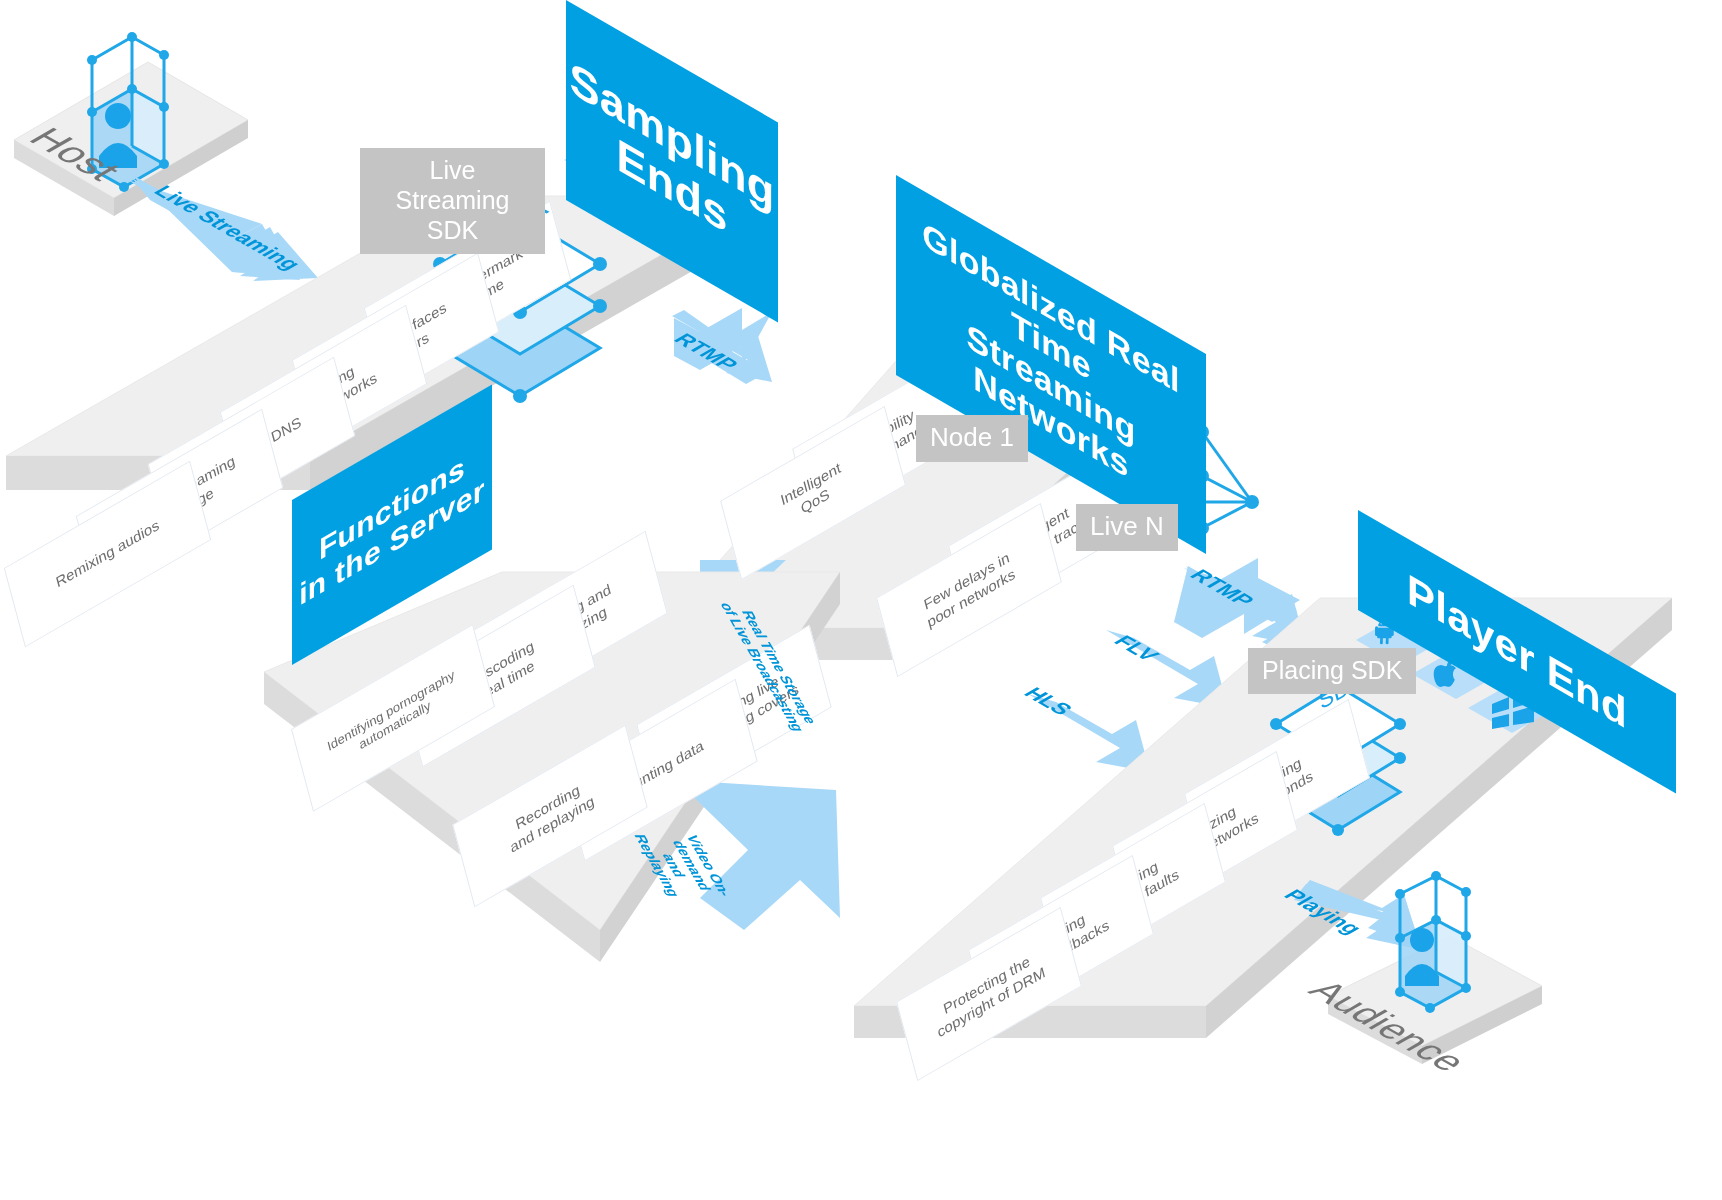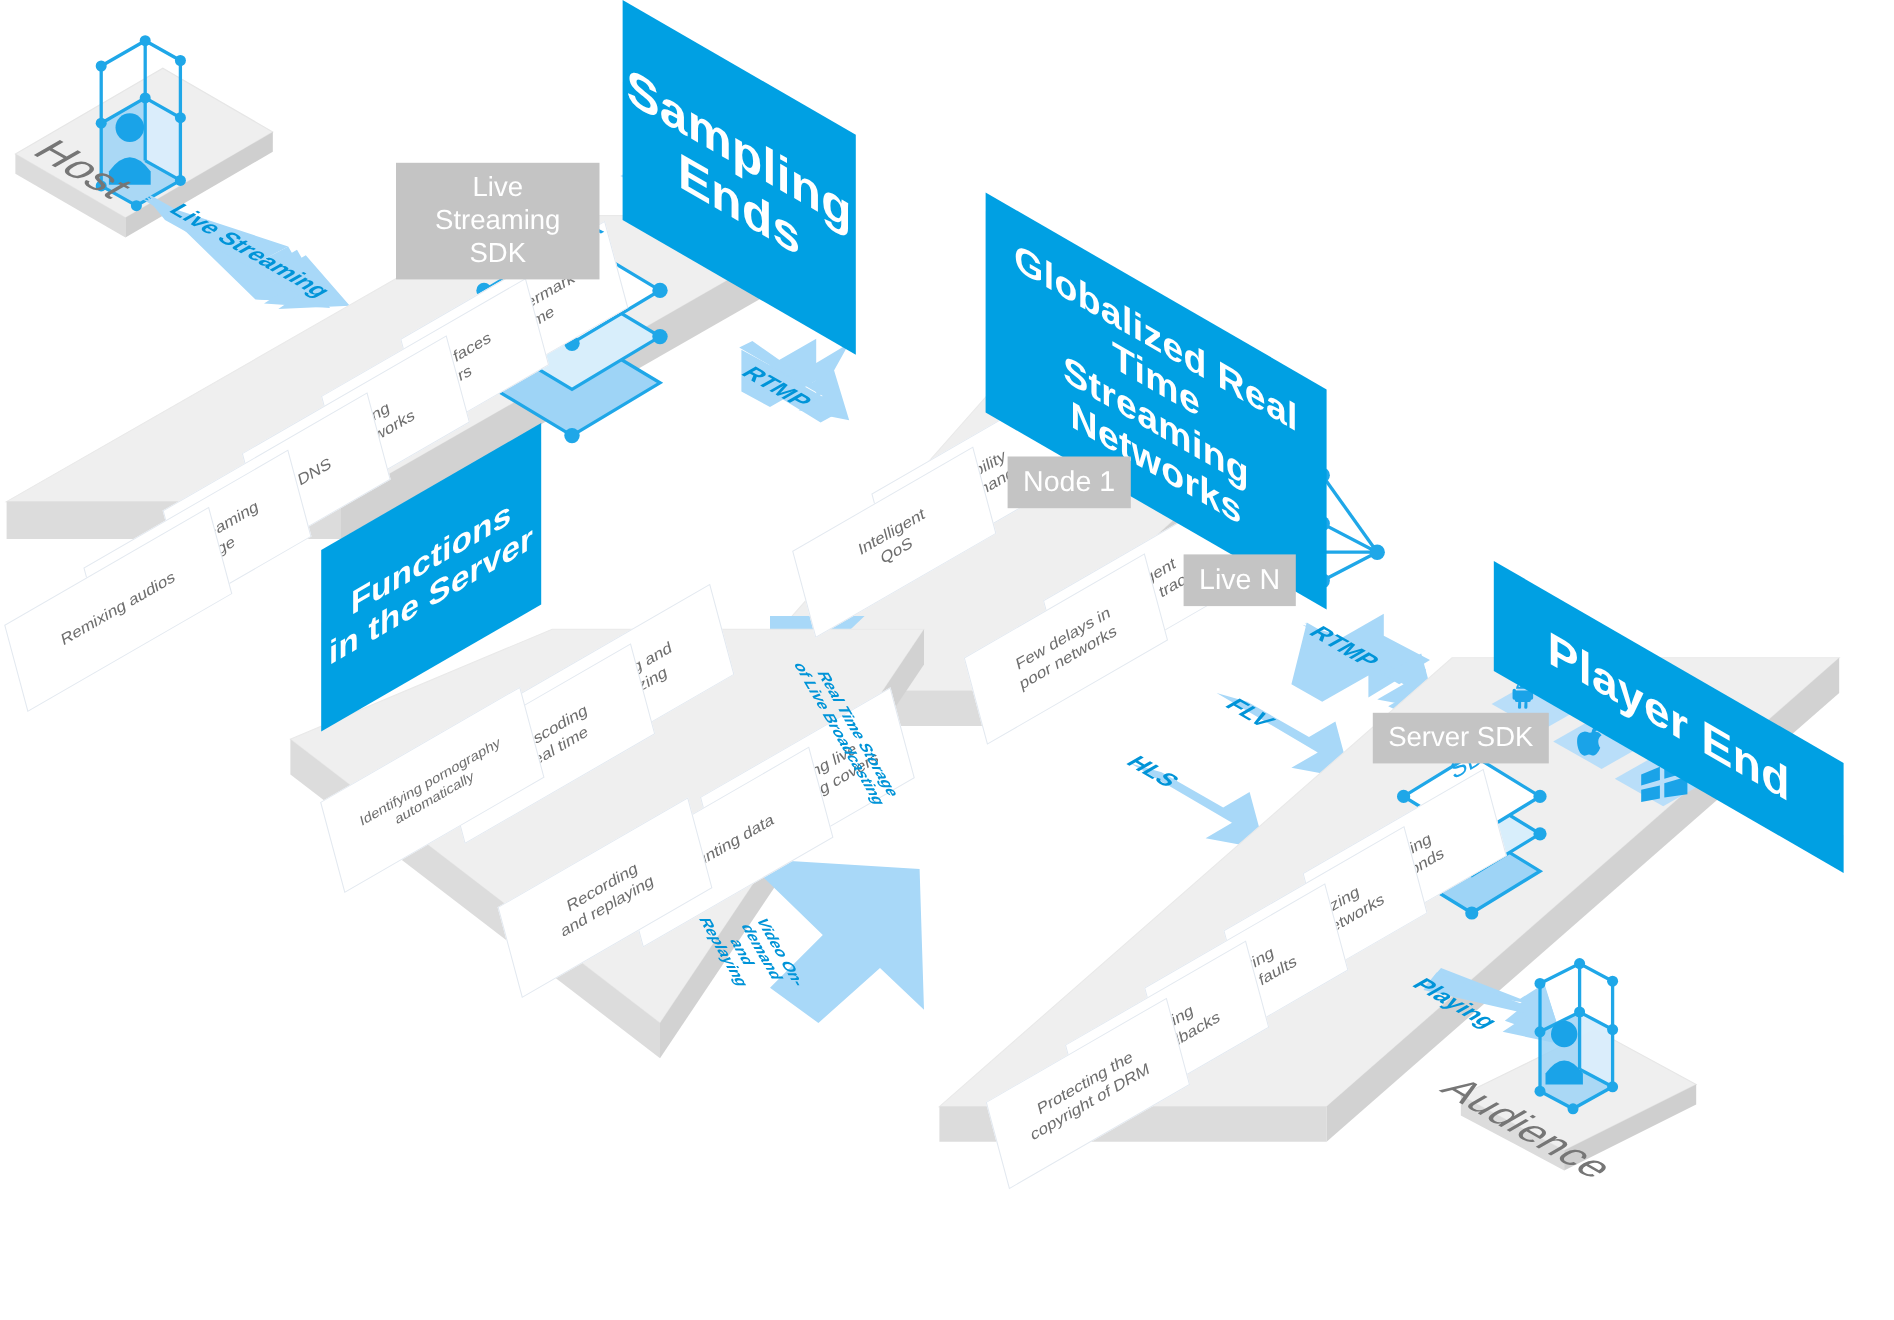--- a/index.html
+++ b/index.html
@@ -431,21 +431,21 @@
   <div class="banner" style="left:1358px; top:510px; width:318px; height:100px; font-size:42px; white-space:pre-line;
               transform: skewY(30deg); transform-origin: 0 0;">Player End</div>
 
   <div class="tag" style="left:360px; top:148px; width:185px; font-size:25px;">Live Streaming
 SDK</div>
 
   <div class="tag" style="left:916px; top:415px;">Node 1</div>
 
   <div class="tag" style="left:1076px; top:504px;">Live N</div>
 
-  <div class="tag" style="left:1248px; top:648px; font-size:25px;">Server SDK</div>
+  <div class="tag" style="left:1248px; top:648px; font-size:25px;">Placing SDK</div>
 
   <div class="iso" style="left:490px; top:218px; color:#1aa3e8; font-size:30px; font-weight:400;
               transform: rotate(-30deg) skewX(-15deg) scaleY(0.9);">SDK</div>
 
   <div class="iso" style="left:1316px; top:690px; color:#1aa3e8; font-size:24px; font-weight:400;
               transform: rotate(-30deg) skewX(-15deg) scaleY(0.9);">SDK</div>
 
   <div class="platform-caption" style="left:58px; top:122px; transform: rotate(30deg) skewX(-30deg) scaleY(0.86);">Host</div>
 
   <div class="platform-caption" style="left:1336px; top:975px; font-size:38px; transform: rotate(30deg) skewX(-30deg) scaleY(0.86);">Audience</div>

